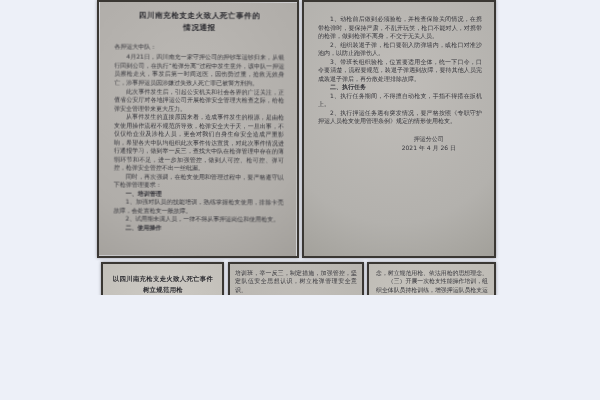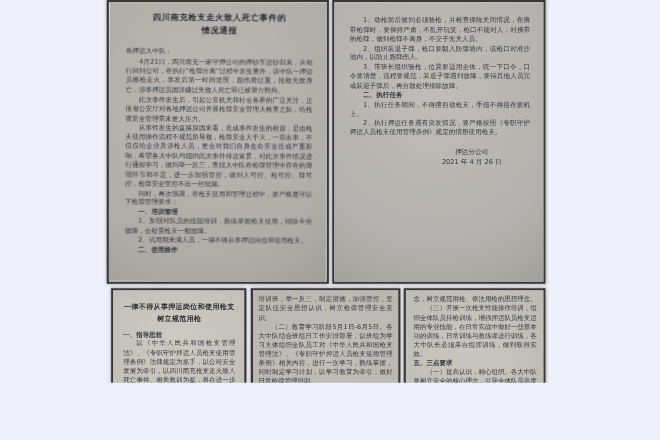--- a/index.html
+++ b/index.html
@@ -1,21 +1,21 @@
 <!DOCTYPE html>
 <html><head>
 <meta charset="utf-8">
 <style>
   html,body{margin:0;padding:0;}
   body{
     width:600px;height:400px;overflow:hidden;
     background:#edf0f8;
     font-family:"DejaVu Sans","Liberation Sans",sans-serif;
   }
-  .stage{position:relative;width:600px;height:348px;overflow:hidden;}
+  .stage{position:relative;width:600px;height:295px;overflow:hidden;}
   .photo{
     position:absolute;box-sizing:border-box;overflow:hidden;
     border:2px solid #3a3733;
     box-shadow:0 0 3px rgba(50,50,60,.45);
   }
   .paper{
     position:absolute;inset:0;box-sizing:border-box;
     filter:blur(.45px);
     color:#34343a;
   }
@@ -80,21 +80,21 @@
       <div class="sign-block">
         <div>押运分公司</div>
         <div>2021 年 4 月 26 日</div>
       </div>
     </div>
   </figure>
 
   <figure class="photo bl small" style="left:101px;top:262px;width:123px;height:142px;margin:0;">
     <div class="paper">
       <div class="doc-title">
-        <div>一律不得从事押运岗位和使用枪支</div>
+        <div>以四川南充枪支走火致人死亡事件</div>
         <div>树立规范用枪</div>
       </div>
       <p class="body hd">一、指导思想</p>
       <p class="body ind">以《中华人民共和国枪支管理法》、《专职守护押运人员枪支使用管理条例》法律规定为抓手，以公司安全发展为牵引，以四川南充枪支走火致人死亡事件、相关教训为鉴，将在进一步加强枪弹安全管控，规范枪弹领取、使用流程，特制定此方案。</p>
       <p class="body hd">二、领导小组</p>
       <p class="body ind">在分公司经理统筹的领导下，由各成员按相关部门牵头，进行具体指导，由分公司办公室负责监制并落实本次隐患排查与整治工作计划，组织并开展排查整治实施，监督查访活动开展及落实情况，各大中队长为此次活动具体负责。</p>
     </div>
   </figure>
 
   <figure class="photo bm small" style="left:228px;top:262px;width:136px;height:142px;margin:0;">

